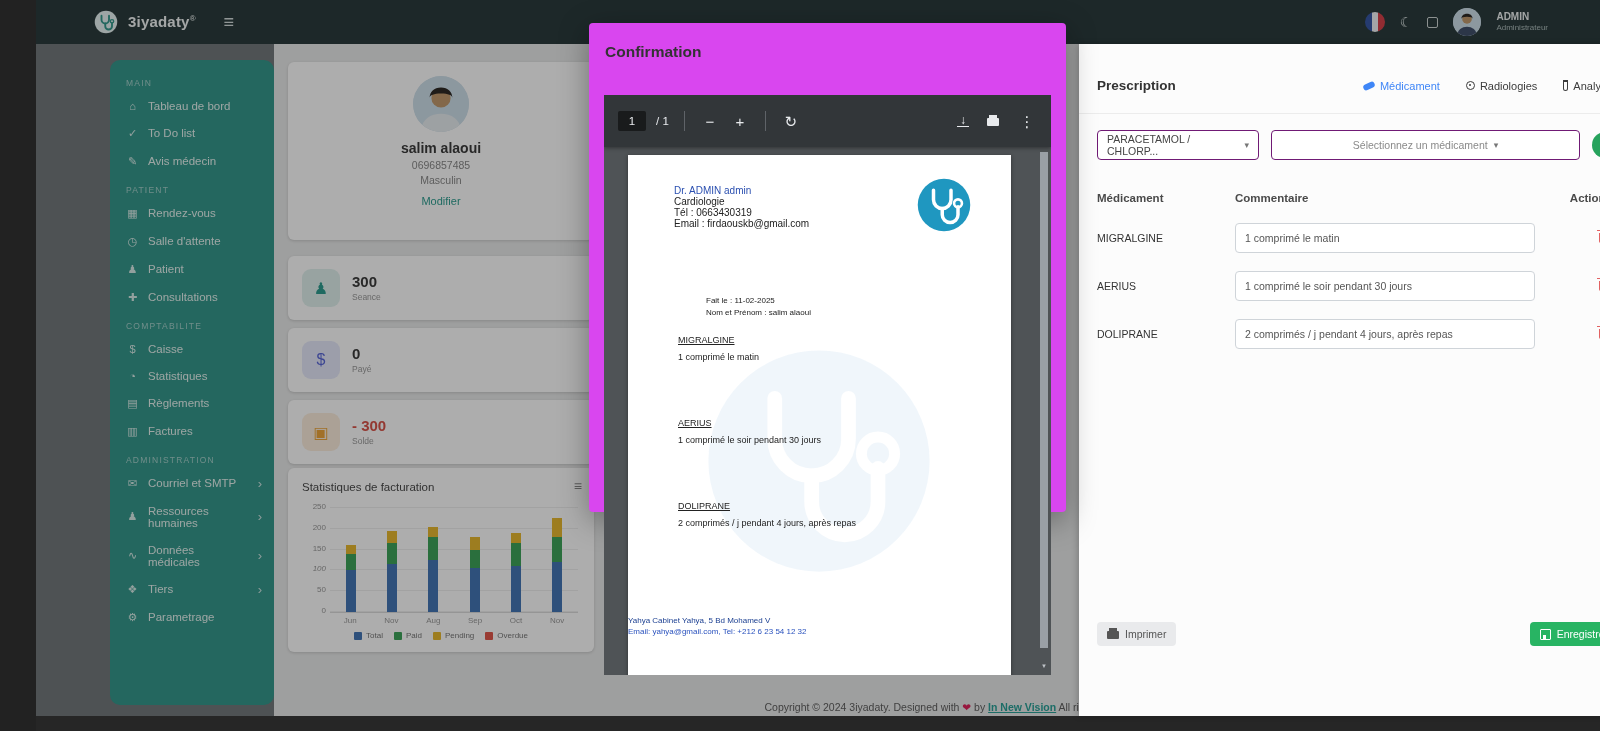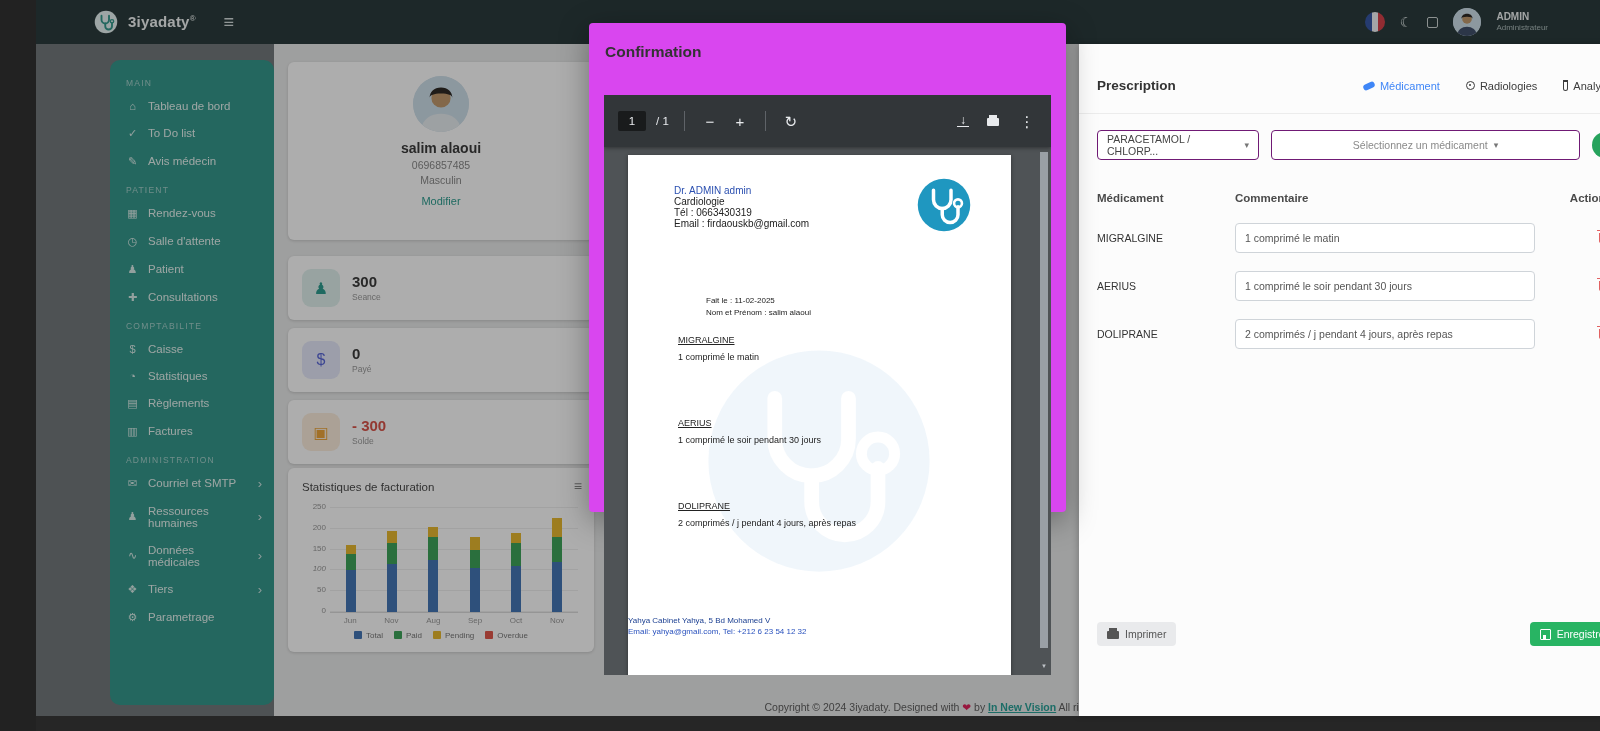--- a/index.html
+++ b/index.html
@@ -57,21 +57,21 @@
   .chart-plot{position:absolute;left:42px;right:16px;top:40px;height:104px;border-bottom:1px solid #dcdcdc}
   .gridline{position:absolute;left:0;right:0;height:1px;background:#efefef}
   .chart-ylab{position:absolute;left:-30px;width:26px;text-align:right;font-size:8px;color:#999}
   .bars{position:absolute;left:0;right:0;top:0;bottom:0;display:flex;align-items:flex-end;justify-content:space-around}
   .bar-stack{width:10px;display:flex;flex-direction:column-reverse;position:relative;z-index:1}
   .bar-stack div{width:100%}
   .chart-xaxis{position:absolute;left:42px;right:16px;top:148px;display:flex;
                justify-content:space-around;font-size:8px;color:#999}
   .chart-legend{position:absolute;left:0;right:0;top:163px;display:flex;justify-content:center;
                 gap:11px;font-size:8px;color:#777;align-items:center}
-  .lg-item{display:flex;align-items:flex-start}
+  .lg-item{display:flex;align-items:flex-end}
   .lg-sq{width:8px;height:8px;display:inline-block;margin-right:4px;border-radius:1px}
   
   .footer-copy{position:absolute;left:0;right:0;bottom:3px;text-align:center;font-size:10.5px;color:#5f5f5f}
   .fc-heart{color:#e0245e}
   .fc-link{color:#2aa198;text-decoration:underline;font-weight:bold;cursor:pointer}
   
   .panel{position:absolute;top:44px;left:1043px;right:0;bottom:15px;background:#fcfcfc;z-index:60;
          box-shadow:-2px 0 6px rgba(0,0,0,.18)}
   .rx-header{display:flex;align-items:center;justify-content:space-between;
              padding:34px 18px 20px;border-bottom:1px solid #ececec}

